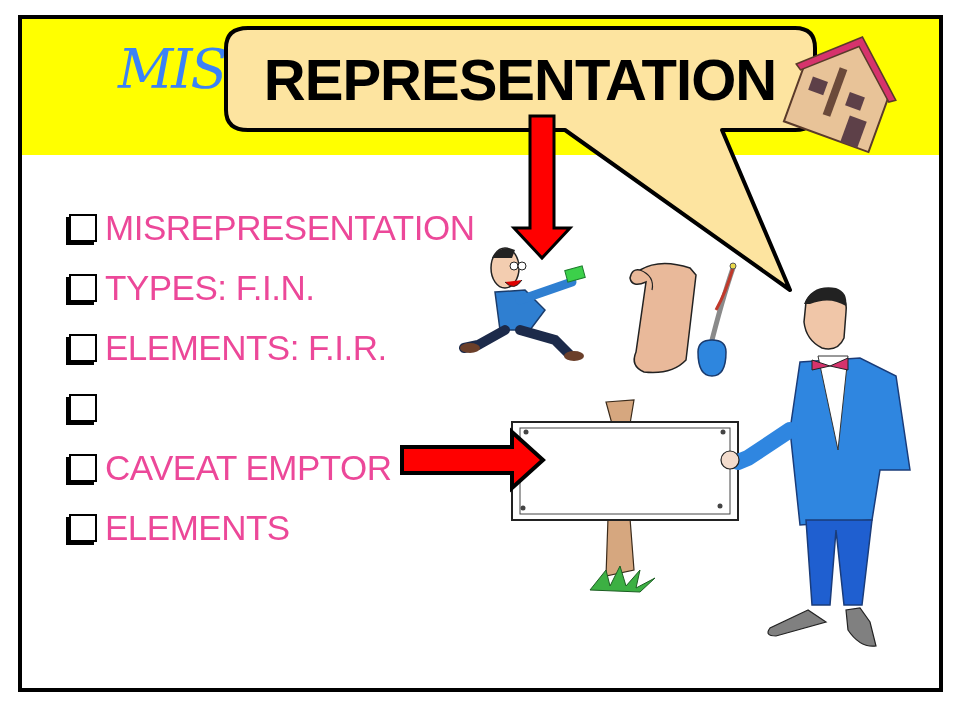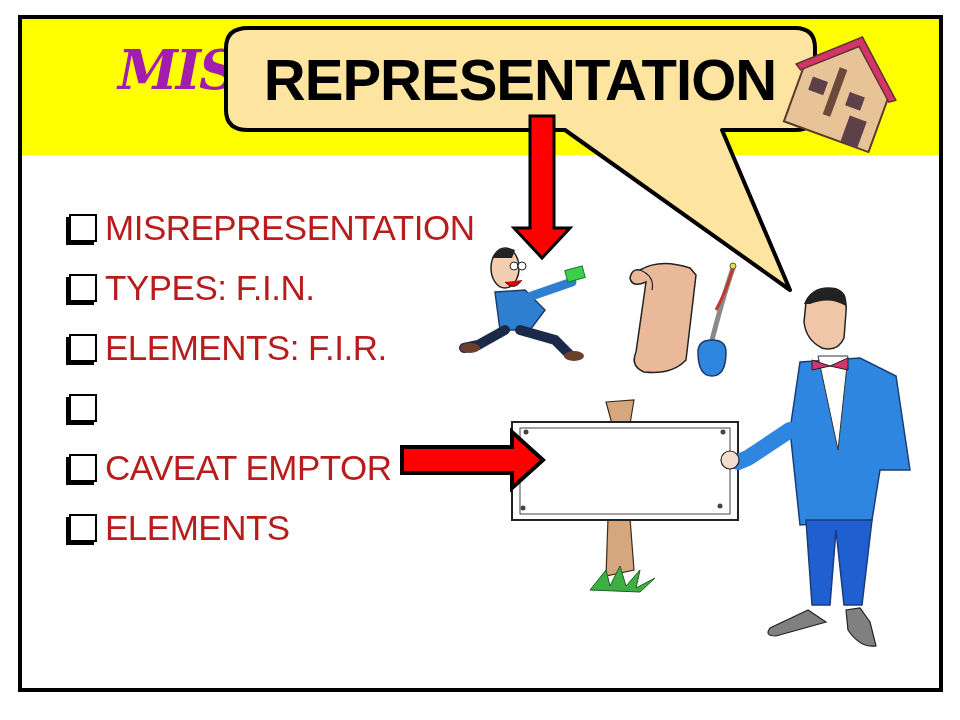--- a/index.html
+++ b/index.html
@@ -1,21 +1,21 @@
 <!DOCTYPE html>
 <html><head>
 <meta charset="utf-8">
 <style>
   html, body { margin:0; padding:0; background:#ffffff; }
   body { width:960px; height:720px; position:relative; overflow:hidden; font-family:"Liberation Sans", sans-serif; }
   .slide-frame { position:absolute; left:18px; top:15px; width:917px; height:669px; border:4px solid #000; background:#fff; }
   .header-band { position:absolute; left:22px; top:19px; width:917px; height:136px; background:#ffff00; }
-  .mis-text { position:absolute; left:118px; top:38px; font-family:"DejaVu Serif", serif; font-size:54px; color:#a21caf; letter-spacing:-2px; font-style:italic;font-weight:bold; }
+  .mis-text { position:absolute; left:118px; top:38px; font-family:"DejaVu Serif", serif; font-size:54px; color:#3b82f6; letter-spacing:-2px; font-style:italic; }
   .bullets { position:absolute; left:66px; top:198px; margin:0; padding:0; list-style:none; }
-  .bullets li { display:flex; align-items:center; height:60px; font-family:"Liberation Sans", sans-serif; font-size:35px; color:#b91c1c; letter-spacing:-0.5px; }
+  .bullets li { display:flex; align-items:center; height:60px; font-family:"Liberation Sans", sans-serif; font-size:35px; color:#ec4899; letter-spacing:-0.5px; }
   .cb { display:inline-block; width:24px; height:24px; border:2px solid #000; box-shadow:-3px 3px 0 #000; margin-right:8px; margin-left:3px; background:#fff; }
   svg.overlay { position:absolute; left:0; top:0; }
 </style>
 </head>
 <body>
 
 <div class="slide-frame"></div>
 <div class="header-band"></div>
 
 <div class="mis-text">MIS</div>

